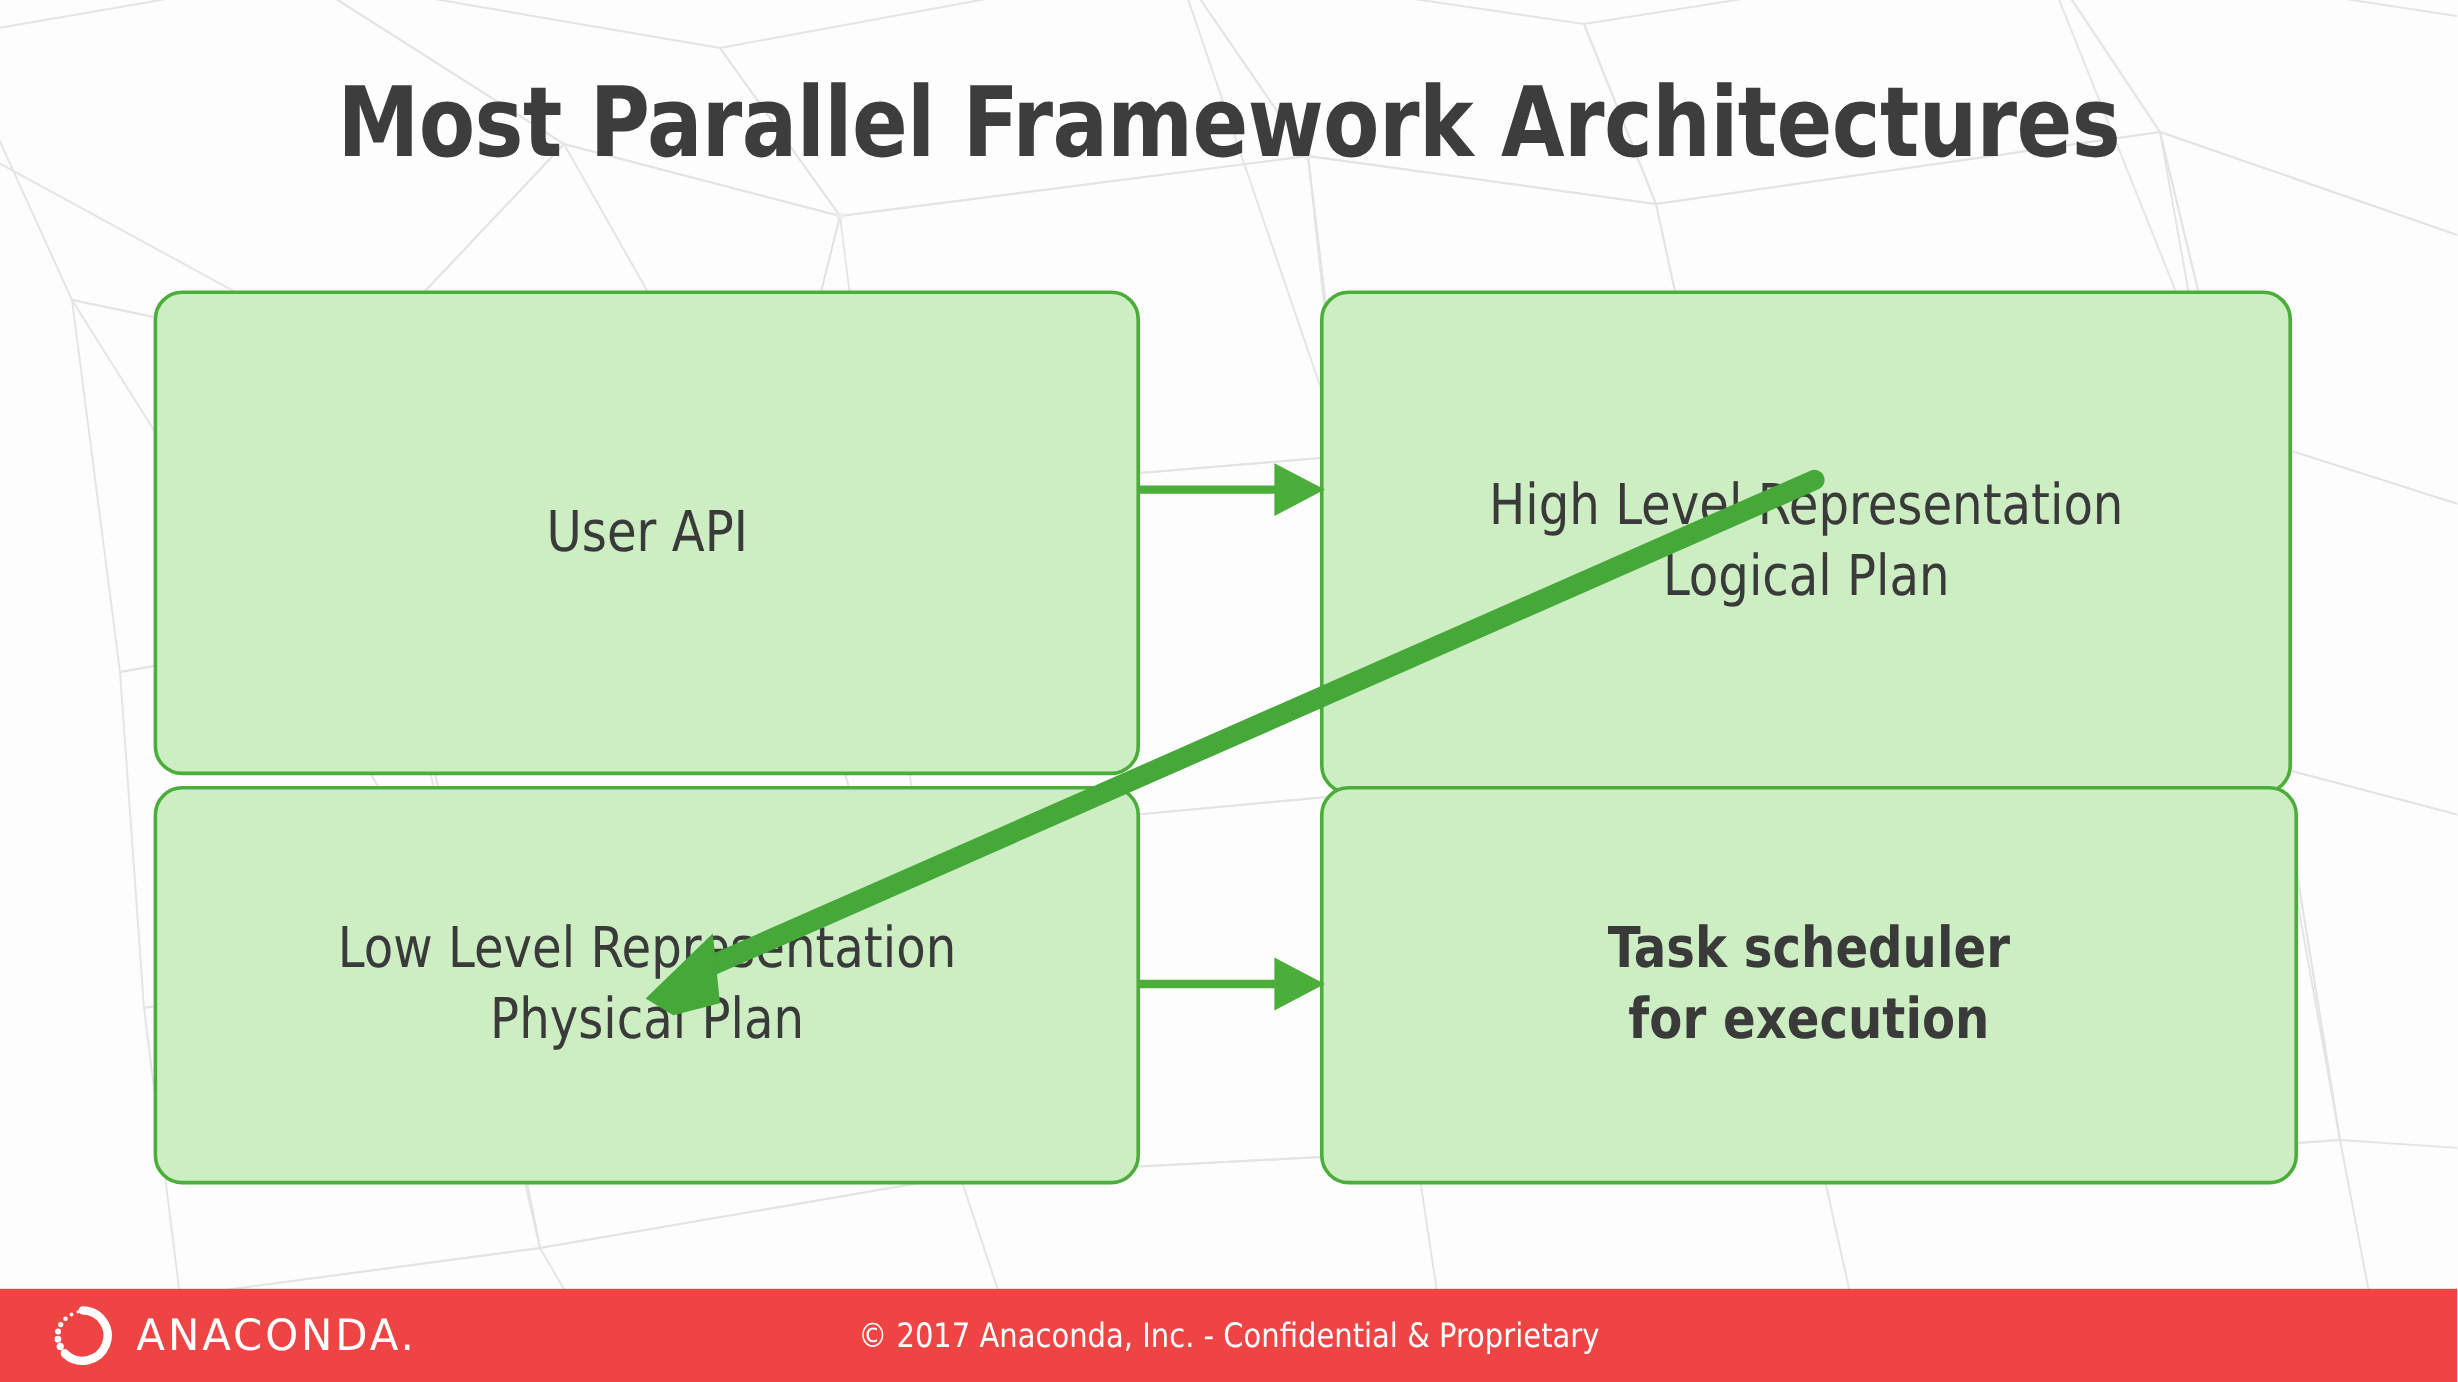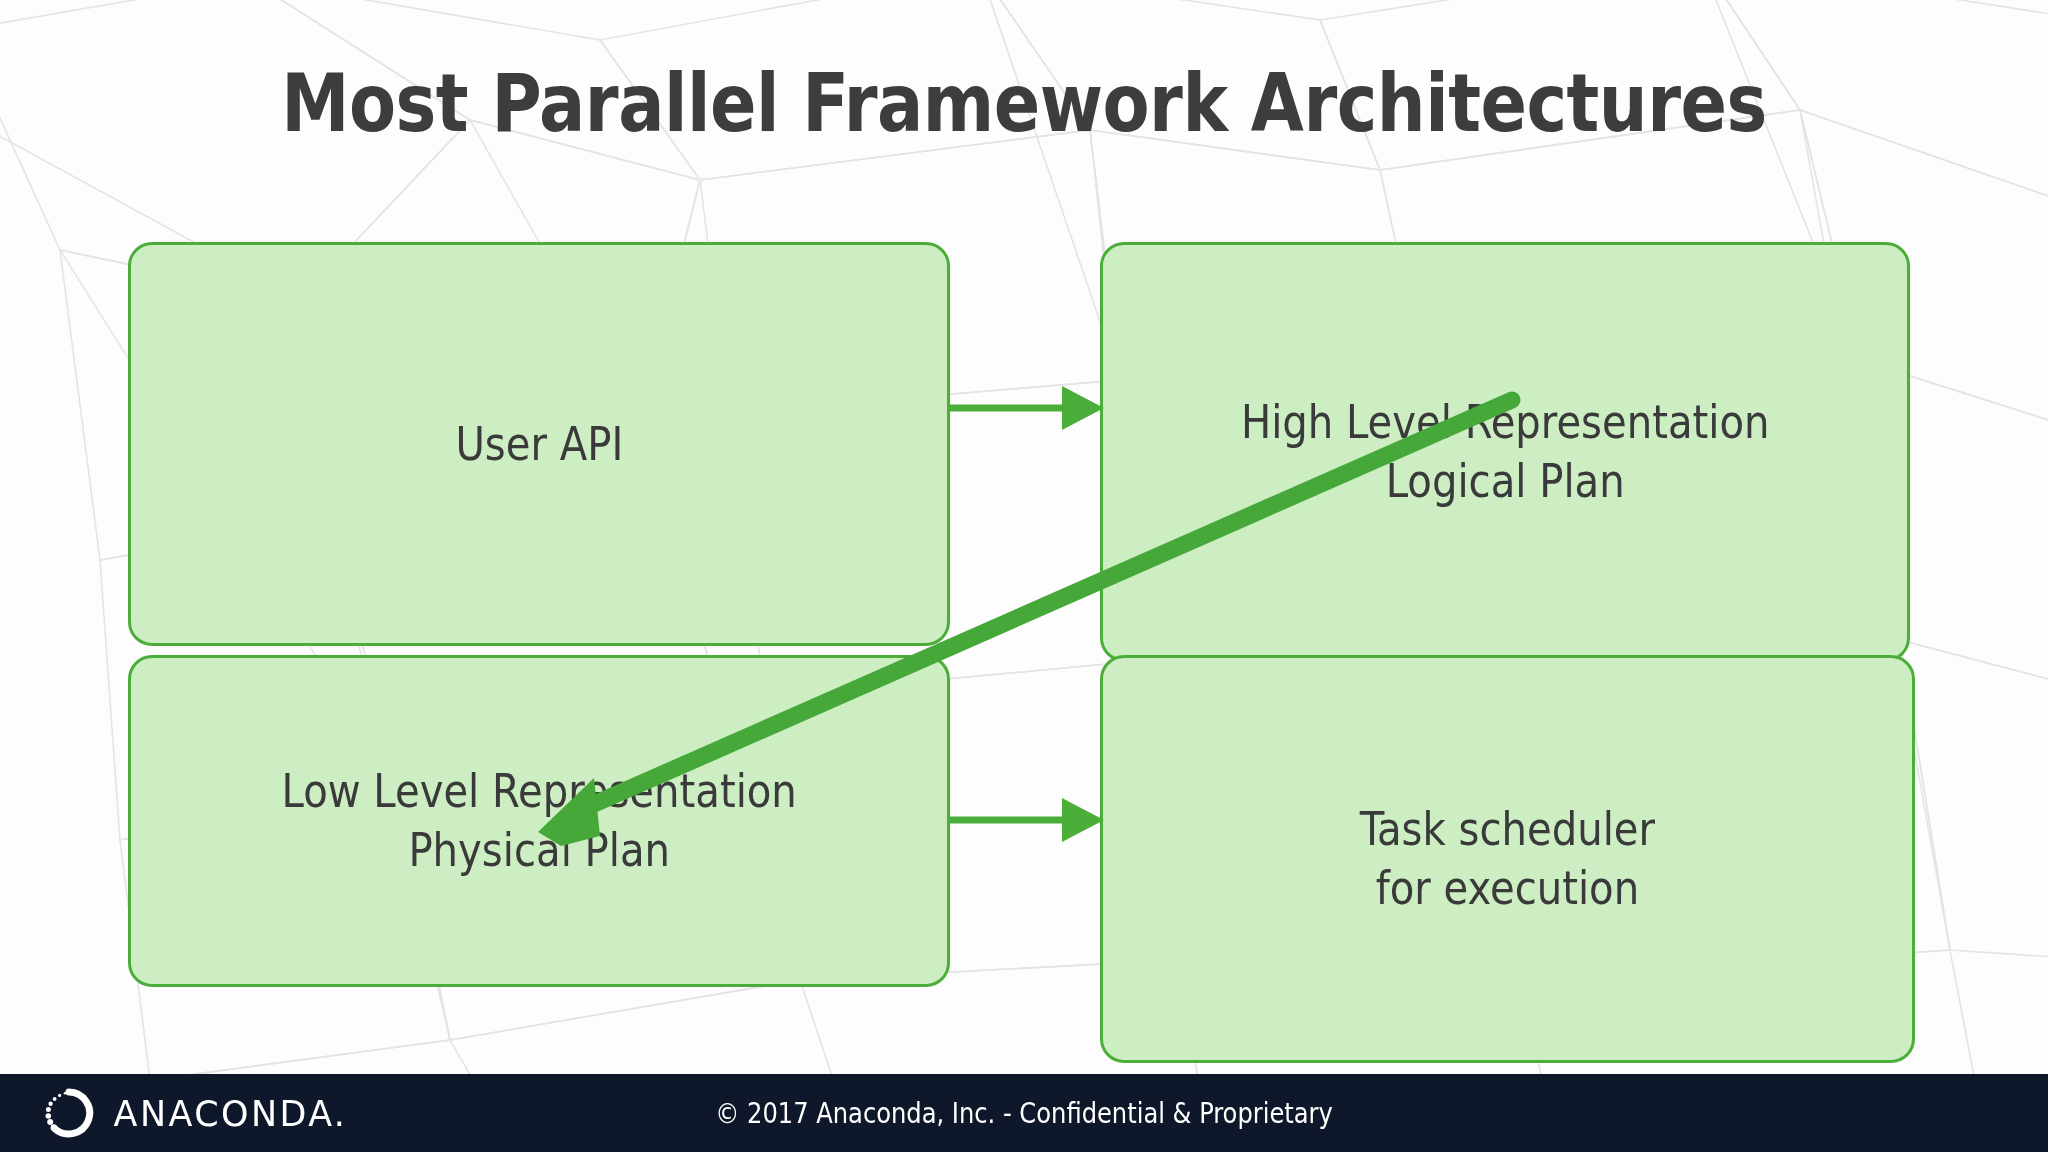--- a/index.html
+++ b/index.html
@@ -66,40 +66,40 @@
     line-height: 1.25;
     color: #3a3a3a;
     text-align: center;
     white-space: pre-line;
     transform: scaleX(0.95);
   }
 
   #box-user-api     { left: 128px;  top: 242px; width: 822px;  height: 404px; }
   #box-high-level   { left: 1100px; top: 242px; width: 810px;  height: 420px; }
   #box-low-level    { left: 128px;  top: 655px; width: 822px;  height: 332px; }
-  #box-task-sched   { left: 1100px; top: 655px; width: 815px;  height: 408px; }
+  #box-task-sched   { left: 1100px; top: 655px; width: 815px;  height: 332px; font-weight: bold; }
 
   
   #arrows {
     position: absolute;
     left: 0; top: 0;
     width: 2048px;
     height: 1152px;
     z-index: 6;
     pointer-events: none;
   }
 
   
   #footer-bar {
     position: absolute;
     left: 0;
     top: 1074px;
     width: 2048px;
     height: 78px;
-    background: #0f172a;
+    background: #ef4444;
     z-index: 10;
     display: flex;
     align-items: center;
   }
   #footer-logo {
     position: absolute;
     left: 44px;
     top: 50%;
     transform: translateY(-50%);
     display: flex;

